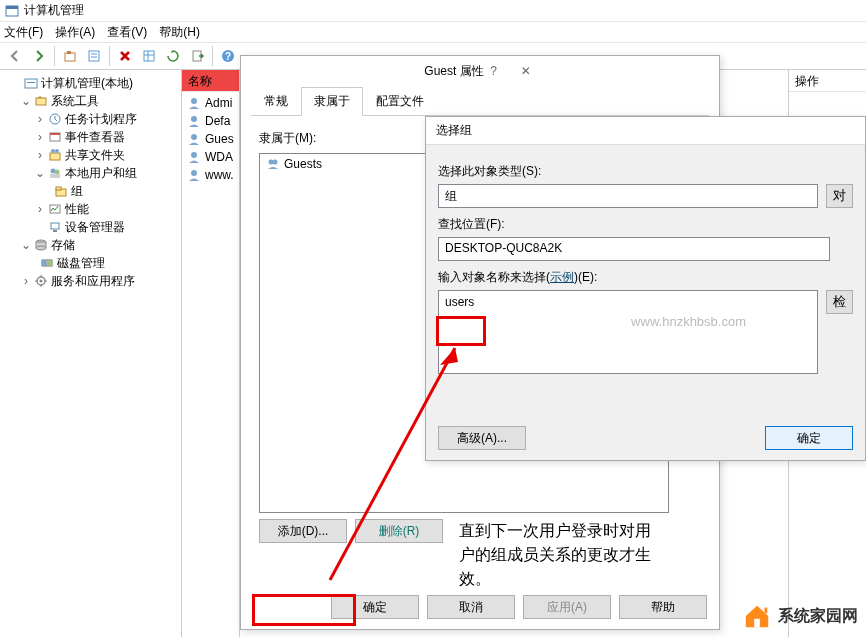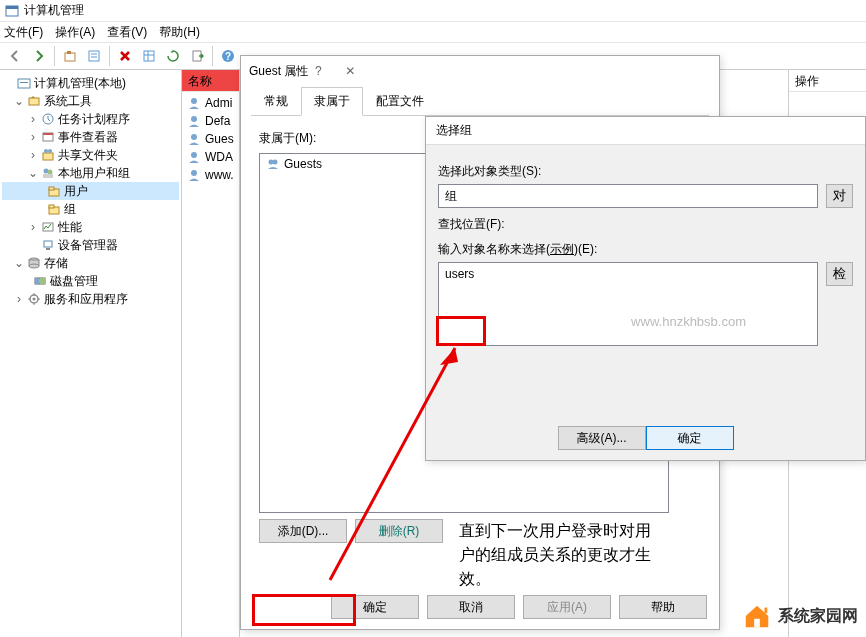--- a/index.html
+++ b/index.html
@@ -13,37 +13,37 @@
 .menubar { height: 20px; display: flex; align-items: center; padding: 0 4px; gap: 12px; }
 .menubar span { cursor: default; text-align: center; }
 
 
 .toolbar { height: 28px; border-top: 1px solid #e5e5e5; border-bottom: 1px solid #ccc; display: flex; align-items: center; padding: 0 4px; gap: 2px; }
 .tbtn { width: 22px; height: 22px; display: inline-flex; align-items: center; justify-content: center; border: 1px solid transparent; }
 .tsep { width:1px; height:20px; background:#d0d0d0; margin:0 2px;}
 
 
 .main { display: flex; height: calc(637px - 22px - 20px - 28px); }
-.tree { width: 182px; border-right: 1px solid #ccc; padding: 4px 2px; overflow:hidden; }
+.tree { width: 182px; border-right: 1px solid #ccc; padding: 4px 9px; overflow:hidden; }
 .tree-item { display:flex; align-items:center; height:18px; padding-left:0; white-space:nowrap; }
 .tree-item .tw { width:14px; text-align:center; color:#666; }
 .tree-item .ic { width:16px; height:16px; display:inline-flex; align-items:center; justify-content:center; margin-right:2px;}
 .tree-item.selected { background:#cce8ff; }
 .list-col { flex:0 0 58px; border-right:1px solid #ccc; }
 .list-hdr { height:22px; border-bottom:1px solid #e5e5e5; padding:3px 6px; background:#ef4444; }
 .list-body { padding:2px 0; }
 .list-row { display:flex; align-items:center; height:18px; padding:0 4px; gap:3px; }
 .list-row .ic { width:16px; height:16px; display:inline-flex; align-items:center; justify-content:center;}
 .mid { flex:1; position:relative; }
 .ops { width:78px; border-left:1px solid #ccc; }
 .ops-hdr { height:22px; border-bottom:1px solid #e5e5e5; padding:3px 6px;}
 
 
 .dlg-prop { position:absolute; left:240px; top:55px; width:480px; height:575px; background:#fff; border:1px solid #aaa; box-shadow:2px 2px 8px rgba(0,0,0,.15);}
-.dlg-title { height:30px; display:flex; align-items:center; justify-content:flex-start; padding:0 8px; }
+.dlg-title { height:30px; display:flex; align-items:center; justify-content:center; padding:0 8px; }
 .dlg-title .r { display:flex; gap:12px; color:#666; }
 .dlg-title .r span { cursor:default; width:20px; text-align:center;}
 .tabs { display:flex; border-bottom:1px solid #ccc; margin:0 10px; }
 .tab { padding:5px 12px; border:1px solid transparent; position:relative; top:1px; }
 .tab.active { border:1px solid #ccc; border-bottom:1px solid #fff; background:#fff;}
 .prop-body { padding:14px 18px; }
 .member-list { width:410px; height:360px; border:1px solid #828790; background:#fff; margin-top:6px;}
 .member-row { display:flex; align-items:center; padding:3px 6px; gap:4px;}
 .prop-btn-row { margin-top:6px; display:flex; align-items:flex-start; gap:8px;}
 .winbtn { min-width:88px; height:24px; border:1px solid #adadad; background:#e1e1e1; padding:0 14px; font-size:12px; }
@@ -56,23 +56,23 @@
 
 
 .dlg-sel { position:absolute; left:425px; top:116px; width:441px; height:345px; background:#f0f0f0; border:1px solid #aaa; box-shadow:2px 2px 8px rgba(0,0,0,.15);}
 .dlg-sel .dt { height:28px; display:flex; align-items:center; padding:0 10px; font-size:12px; background:#fff; border-bottom:1px solid #ddd;}
 .dlg-sel .body { padding:10px 12px;}
 .dlg-sel label { display:block; margin-top:8px; margin-bottom:4px;}
 .ro-field { width:392px; height:24px; border:1px solid #828790; background:#fff; padding:3px 6px; display:inline-block;}
 .dlg-sel .row { display:flex; gap:8px; align-items:flex-start;}
 .dlg-sel .sidebtn { width:28px; height:24px; border:1px solid #adadad; background:#e1e1e1;}
 .obj-textarea { width:392px; height:84px; border:1px solid #828790; background:#fff; padding:4px 6px; font-family:inherit; font-size:12px; resize:none;}
-.dlg-sel .footer { position:absolute; bottom:10px; left:12px; right:12px; display:flex; justify-content:center; }
+.dlg-sel .footer { position:absolute; bottom:10px; left:12px; right:12px; display:flex; justify-content:space-between; }
 .dlg-sel .footer .right { display:flex; gap:8px;}
-.linklike { color:#000000; text-decoration:underline;}
+.linklike { color:#0c4a6e; text-decoration:underline;}
 
 
 .wm { position:absolute; right:120px; top:314px; color:#bbb; font-size:13px; pointer-events:none;}
 .logo { position:absolute; right:8px; bottom:6px; display:flex; align-items:center; gap:6px; }
 .logo .house { width:30px; height:30px; }
 .logo .txt1 { font-size:16px; font-weight:bold; color:#333;}
 
 svg { display:block;}
 </style>
 </head>
@@ -211,29 +211,20 @@
     <div class="tree-item" style="padding-left:24px">
         <span class="tw">⌄</span>
         <span class="ic">
           <svg width="14" height="14">
             <circle cx="5" cy="5" r="2.5" fill="#7aa6d0"></circle>
             <circle cx="9" cy="6" r="2.5" fill="#a0c080"></circle>
             <rect x="2" y="8" width="10" height="4" fill="#d0d0d0"></rect>
           </svg>
         </span>
         <span>本地用户和组</span>
-      </div>
-    <div class="tree-item selected" style="padding-left:44px">
-        <span class="ic">
-          <svg width="14" height="14">
-            <rect x="2" y="5" width="10" height="7" fill="#ffe699" stroke="#b08830"></rect>
-            <rect x="2" y="3" width="5" height="3" fill="#ffe699" stroke="#b08830"></rect>
-          </svg>
-        </span>
-        <span>用户</span>
       </div>
     <div class="tree-item" style="padding-left:44px">
         <span class="ic">
           <svg width="14" height="14">
             <rect x="2" y="5" width="10" height="7" fill="#ffe699" stroke="#b08830"></rect>
             <rect x="2" y="3" width="5" height="3" fill="#ffe699" stroke="#b08830"></rect>
           </svg>
         </span>
         <span>组</span>
       </div>
@@ -395,20 +386,23 @@
 <div class="dlg-sel">
   <div class="dt">选择组</div>
   <div class="body">
     <label>选择此对象类型(S):</label>
     <div class="row">
       <div class="ro-field">组</div>
       <button class="sidebtn">对</button>
     </div>
 
     <label>查找位置(F):</label>
+    <div class="row">
+      <div class="ro-field">DESKTOP-QUC8A2K</div>
+    </div>
 
     <label>
       <span>输入对象名称来选择(</span><span class="linklike">示例</span><span>)(E):</span>
     </label>
     <div class="row">
       <textarea class="obj-textarea" style="">users</textarea>
       <button class="sidebtn">检</button>
     </div>
   </div>
   <div class="footer">

